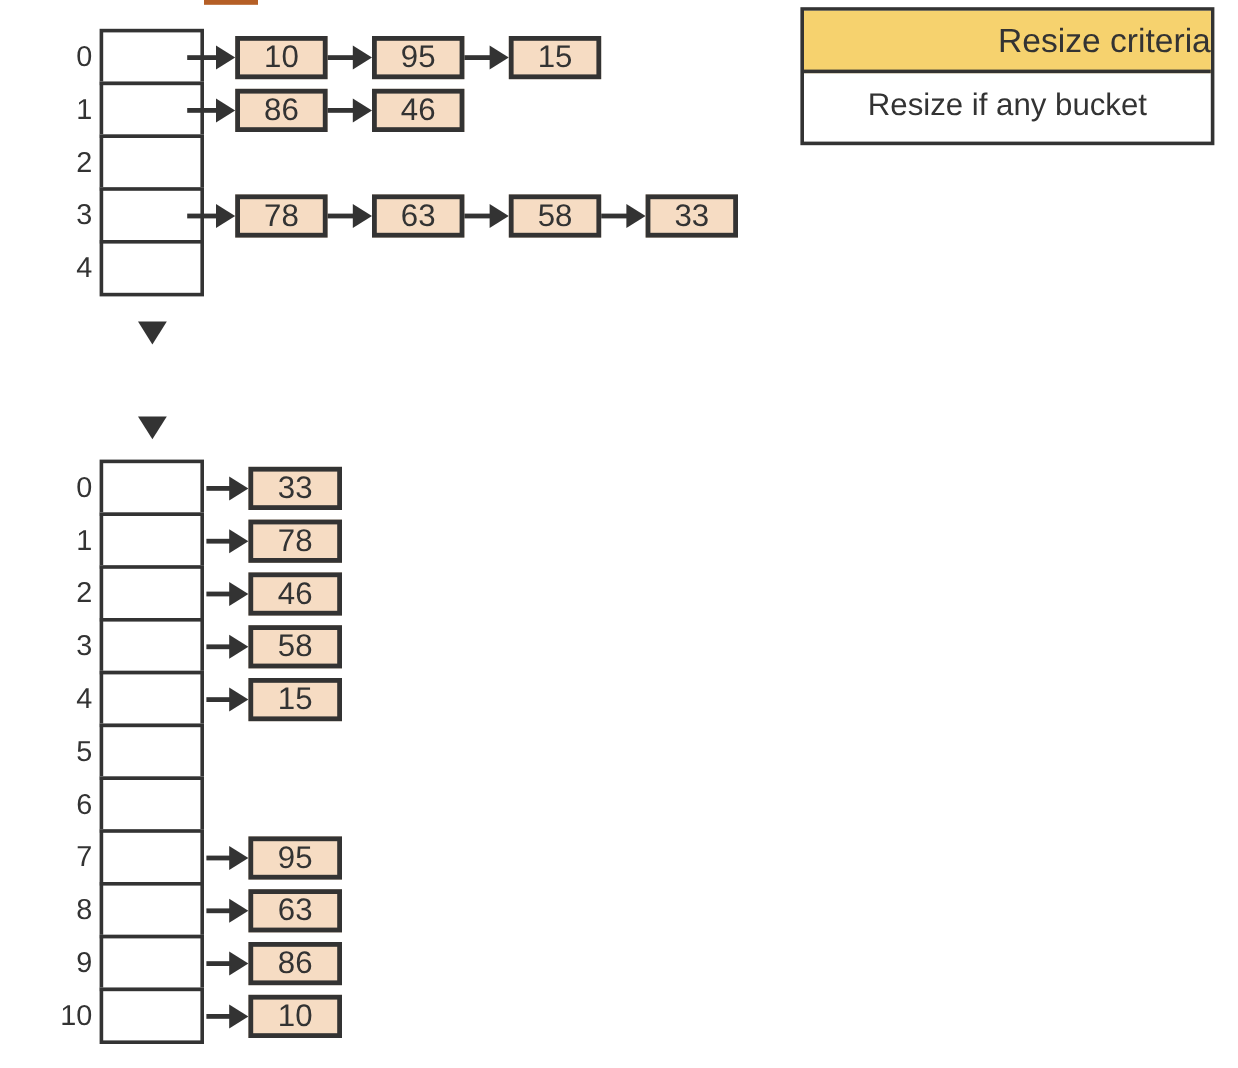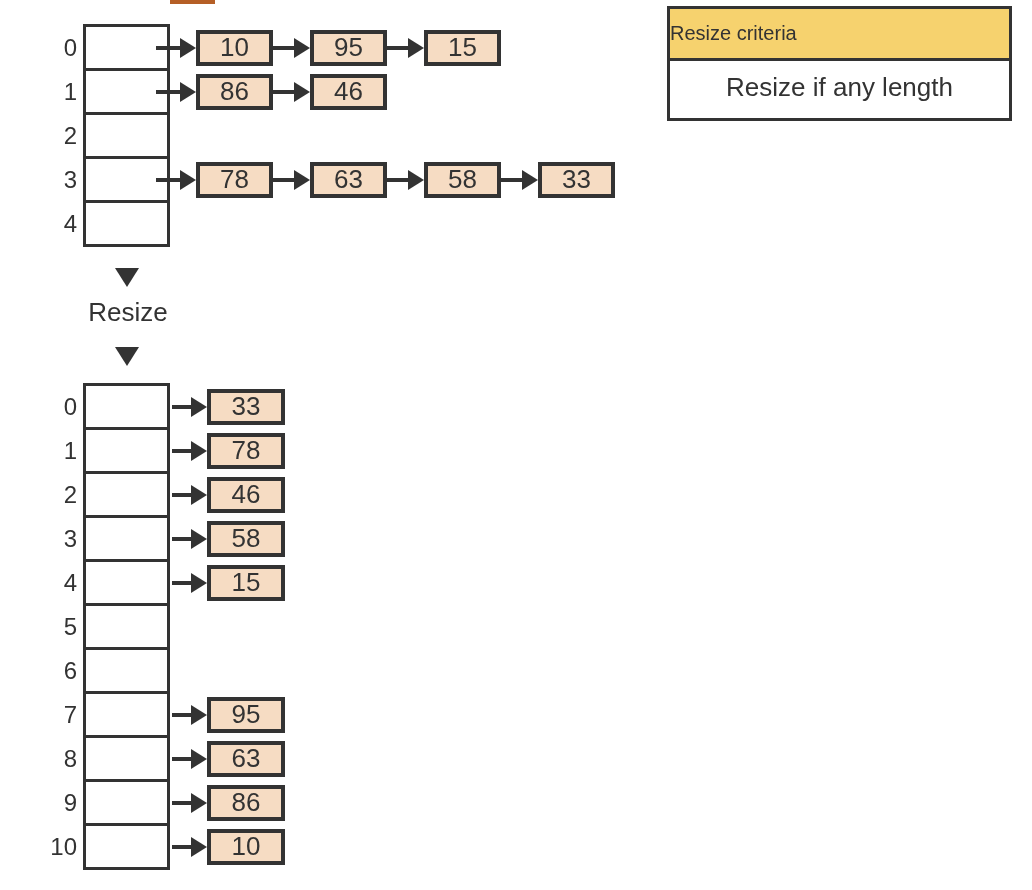--- a/index.html
+++ b/index.html
@@ -32,21 +32,21 @@
 
   .flow-tri{position:absolute;left:115px;width:0;height:0;
             border-left:12px solid transparent;border-right:12px solid transparent;
             border-top:19px solid var(--stroke);}
   .resize-label{position:absolute;left:60px;top:297px;width:136px;text-align:center;
                 font-size:26px;color:var(--text);}
 
   .criteria{position:absolute;left:667px;top:6px;width:345px;box-sizing:border-box;
             border:3px solid var(--stroke);background:#ffffff;}
   .criteria .hdr{background:var(--yellow);border-bottom:3px solid var(--stroke);
-                 text-align:left;font-size:20px;line-height:49px;height:49px;color:var(--text);}
+                 text-align:right;font-size:28px;line-height:49px;height:49px;color:var(--text);}
   .criteria .bdy{text-align:center;font-size:26px;line-height:35px;padding:9px 6px 13px 6px;color:var(--text);}
 </style>
 </head>
 <body>
 
 <div id="canvas">
 
   <div class="clip-bar"></div>
 
   <div id="before-array">
@@ -103,26 +103,25 @@
         <div class="head"></div>
       </div>
       <div class="node" style="left: 538px; top: 161.5px; width: 77px;">33</div>
       <div class="idx" style="left: 33px; top: 211.5px;">4</div>
       <div class="cell" style="left: 83px; top: 200px;"></div>
     </div>
 
   <div class="criteria">
     <div class="hdr">Resize criteria</div>
     <div class="bdy">
-      <div>Resize if any length</div>
+      <div>Resize if any bucket</div>
     </div>
   </div>
 
   <div class="flow-tri" style="top:268px"></div>
-  <div class="resize-label">Resize</div>
   <div class="flow-tri" style="top:347px"></div>
 
   <div id="after-array">
       <div class="idx" style="left: 33px; top: 394.5px;">0</div>
       <div class="cell" style="left: 83px; top: 383px;"></div>
       <div class="arrow" style="left: 172px; width: 35px; top: 396.5px;">
         <div class="shaft"></div>
         <div class="head"></div>
       </div>
       <div class="node" style="left: 207px; top: 388.5px; width: 78px;">33</div>

